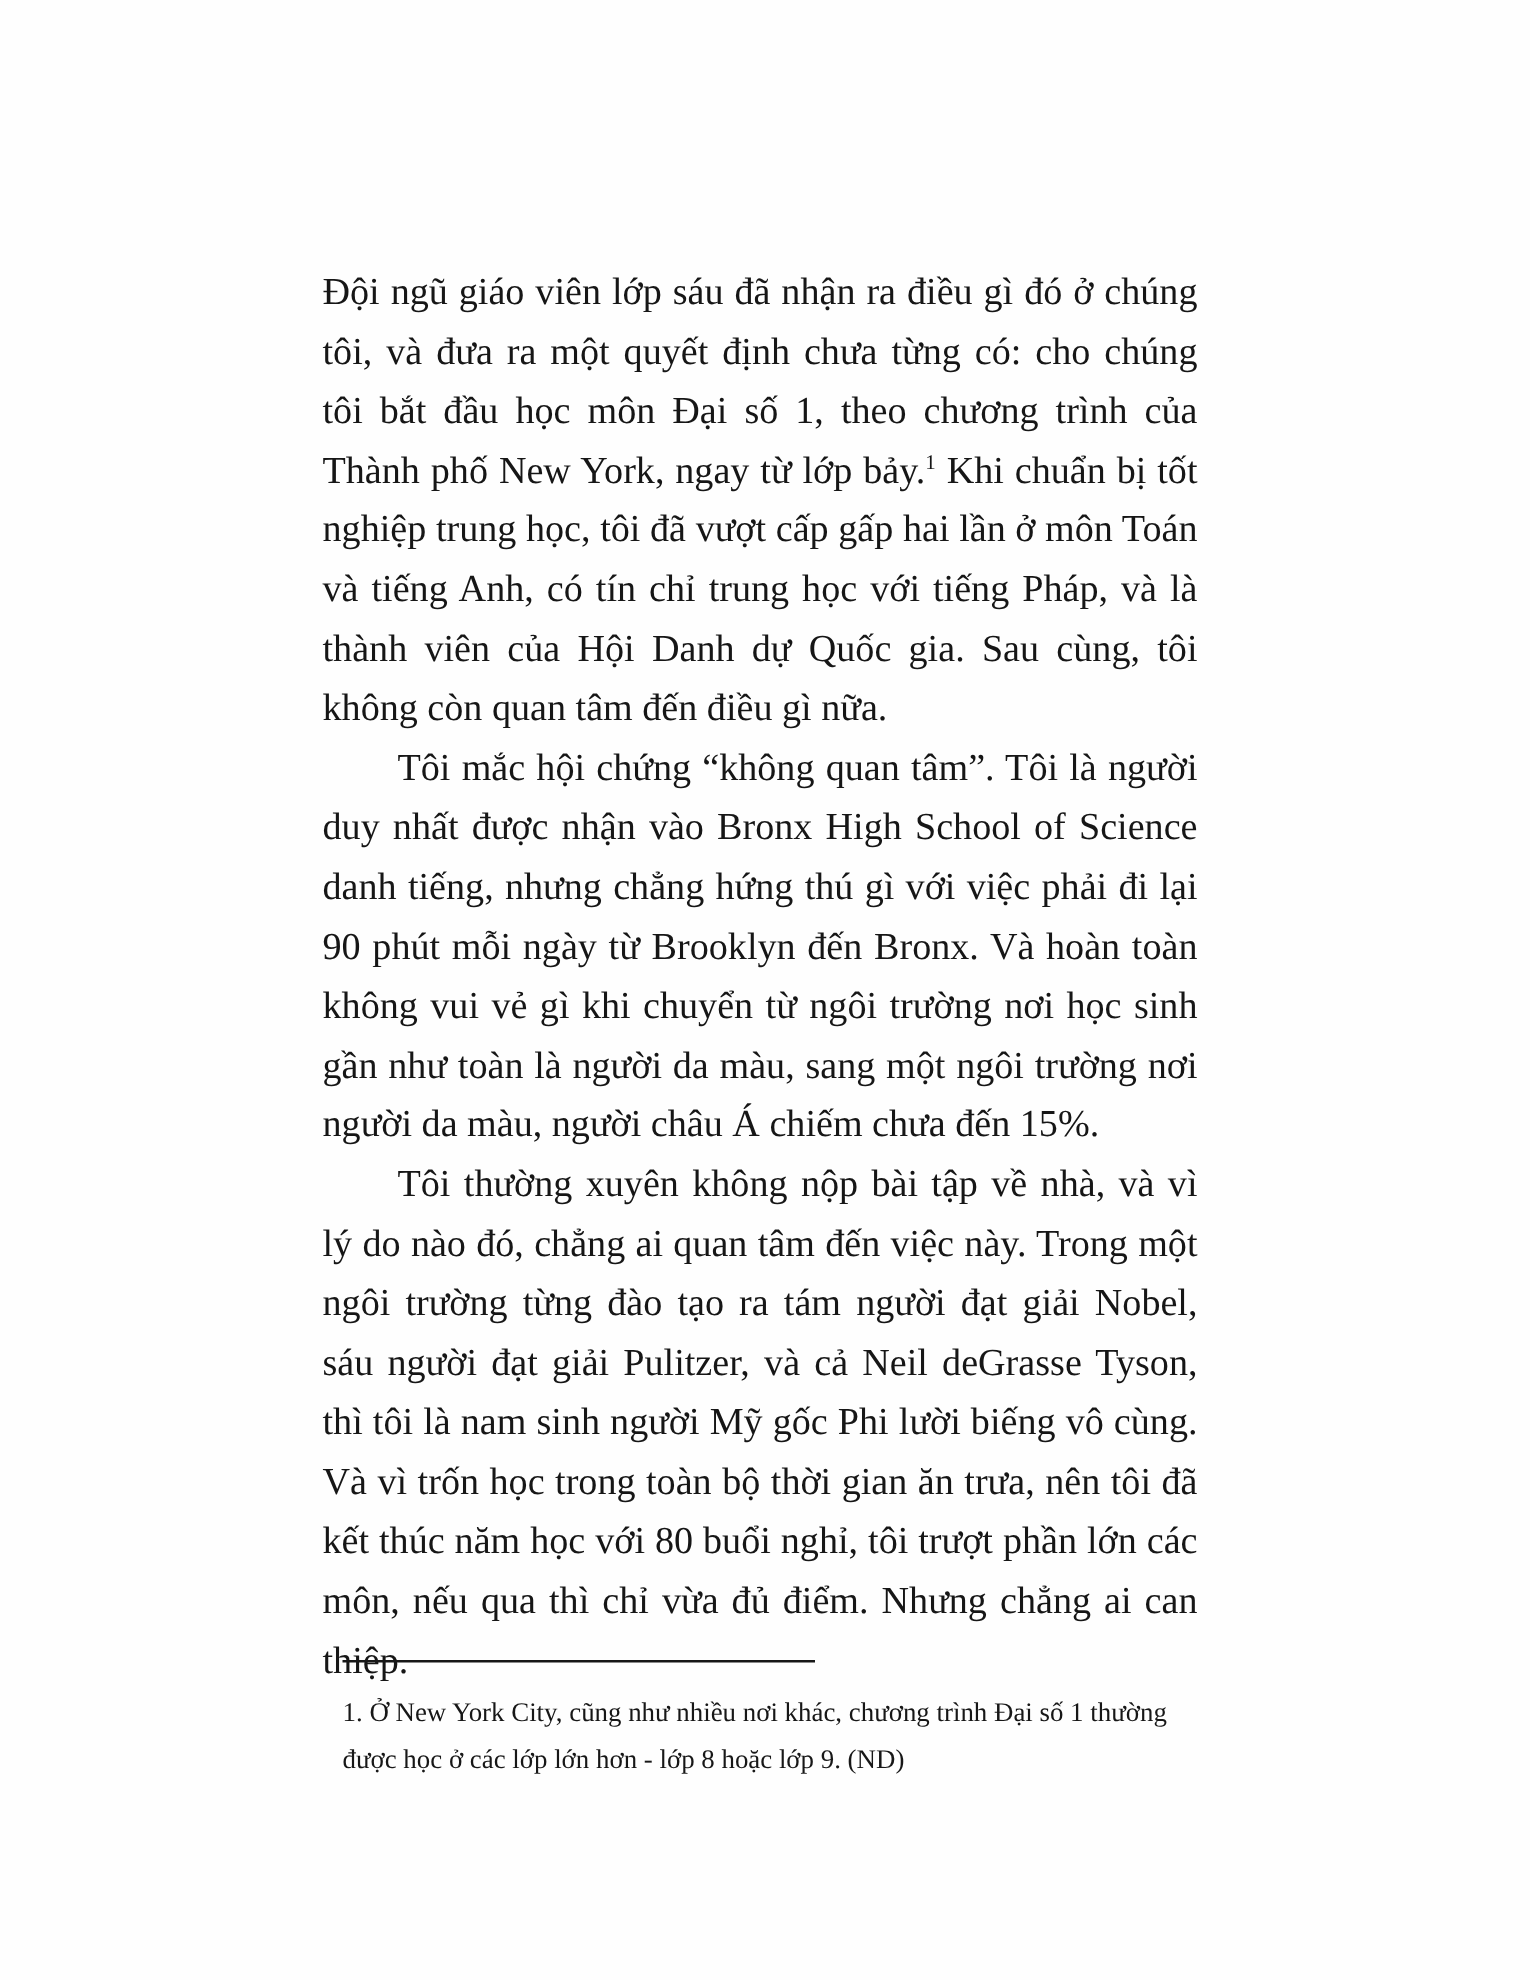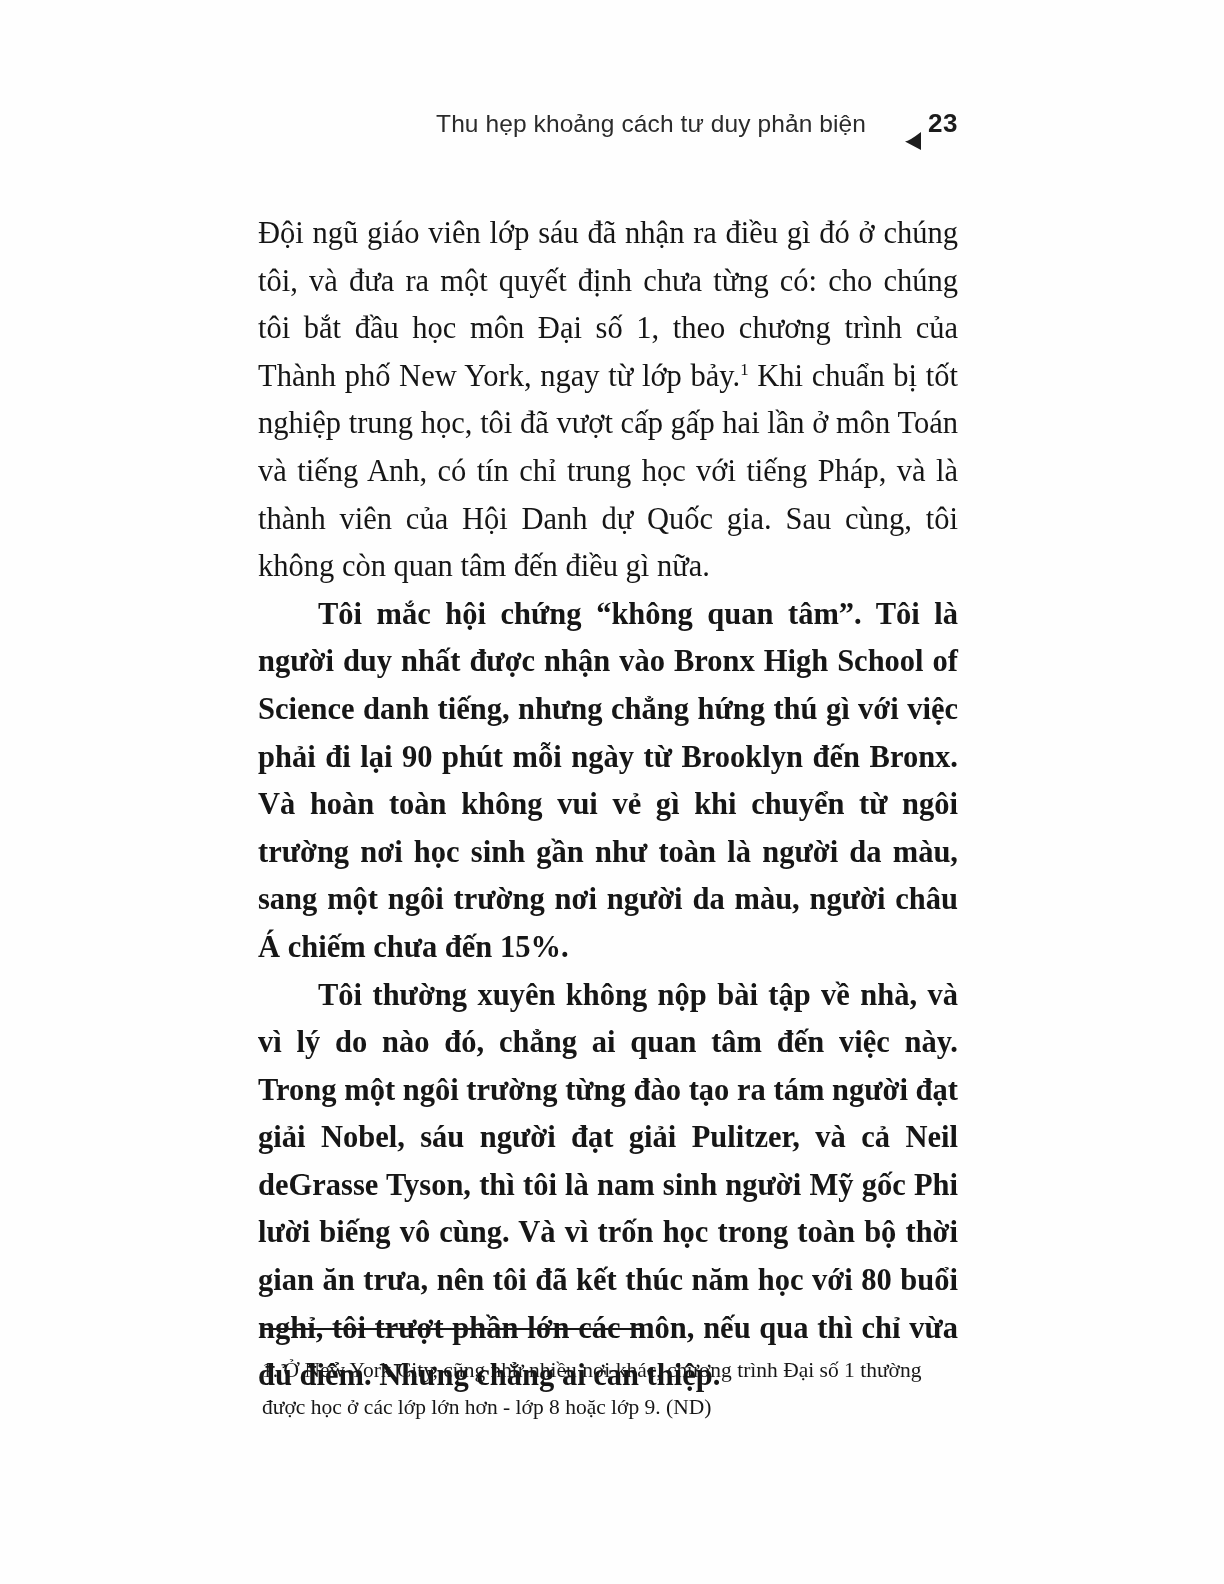--- a/index.html
+++ b/index.html
@@ -67,32 +67,31 @@
     font-size: 30.5px;
     line-height: 47.6px;
     text-align: justify;
     text-justify: inter-word;
     -webkit-hyphens: none;
     hyphens: none;
     color: #161616;
   }
   .para.indent {
     text-indent: 60px;
-    font-weight: bold;
   }
   .para sup {
     font-size: 0.55em;
     vertical-align: super;
     line-height: 0;
   }
 
   
   .footnote-area {
     position: absolute;
-    left: 262px;
+    left: 274px;
     top: 1328px;
     width: 700px;
     font-family: Liberation Serif, serif;
   }
   .footnote-rule {
     width: 378px;
     height: 0;
     border-top: 2.4px solid #171717;
     margin: 0 0 22px 0;
   }
@@ -103,29 +102,20 @@
     text-align: left;
     color: #171717;
     max-width: 700px;
   }
 </style>
 </head>
 <body>
 
 <div class="page">
 
-  <div class="running-head">
-    <span class="running-head-title">Thu hẹp khoảng cách tư duy phản biện</span>
-    <span class="head-arrow">
-      <svg width="26" height="26" viewBox="0 0 26 26" aria-hidden="true">
-        <path d="M21 4 L21 22 L5 13.4 Q9.5 13 21 4 Z" fill="#1c1c1c"></path>
-      </svg>
-    </span>
-    <span class="head-page-number">23</span>
-  </div>
 
   <div class="body-block">
 
     <p class="para"><span>Đội ngũ giáo viên lớp sáu đã nhận ra điều gì đó ở chúng tôi, và đưa ra một quyết định chưa từng có: cho chúng tôi bắt đầu học môn Đại số 1, theo chương trình của Thành phố New York, ngay từ lớp bảy.</span><sup>1</sup><span> Khi chuẩn bị tốt nghiệp trung học, tôi đã vượt cấp gấp hai lần ở môn Toán và tiếng Anh, có tín chỉ trung học với tiếng Pháp, và là thành viên của Hội Danh dự Quốc gia. Sau cùng, tôi không còn quan tâm đến điều gì nữa.</span></p>
 
     <p class="para indent">Tôi mắc hội chứng “không quan tâm”. Tôi là người duy nhất được nhận vào Bronx High School of Science danh tiếng, nhưng chẳng hứng thú gì với việc phải đi lại 90 phút mỗi ngày từ Brooklyn đến Bronx. Và hoàn toàn không vui vẻ gì khi chuyển từ ngôi trường nơi học sinh gần như toàn là người da màu, sang một ngôi trường nơi người da màu, người châu Á chiếm chưa đến 15%.</p>
 
     <p class="para indent">Tôi thường xuyên không nộp bài tập về nhà, và vì lý do nào đó, chẳng ai quan tâm đến việc này. Trong một ngôi trường từng đào tạo ra tám người đạt giải Nobel, sáu người đạt giải Pulitzer, và cả Neil deGrasse Tyson, thì tôi là nam sinh người Mỹ gốc Phi lười biếng vô cùng. Và vì trốn học trong toàn bộ thời gian ăn trưa, nên tôi đã kết thúc năm học với 80 buổi nghỉ, tôi trượt phần lớn các môn, nếu qua thì chỉ vừa đủ điểm. Nhưng chẳng ai can thiệp.</p>
 
   </div>

